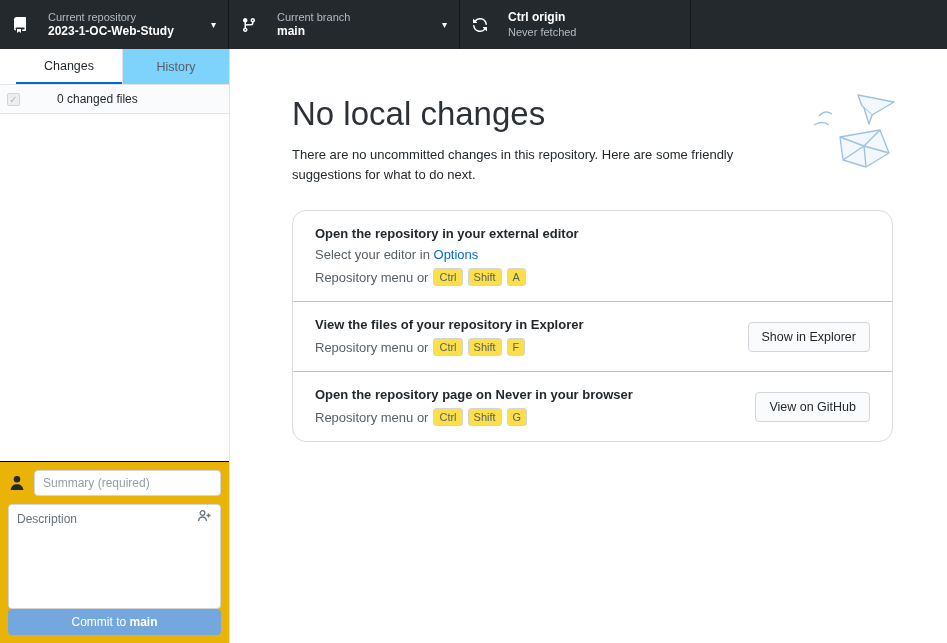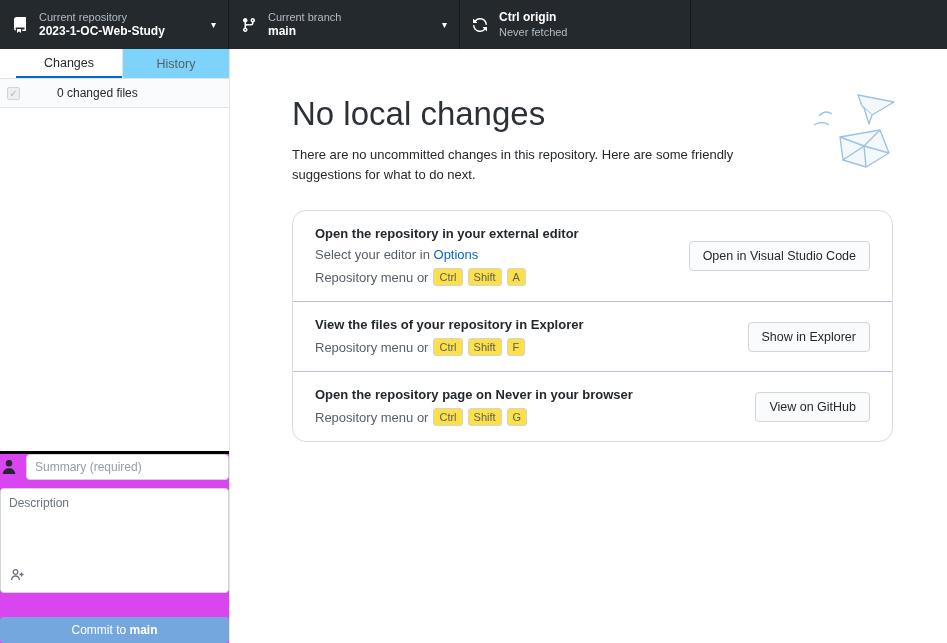--- a/index.html
+++ b/index.html
@@ -6,60 +6,60 @@
   html,body { width:947px; height:643px; }
   body {
     font-family:"Liberation Sans", sans-serif;
     background:#fff; color:#24292e; position:relative; overflow:hidden;
   }
 
   
   .toolbar { position:absolute; top:0; left:0; right:0; height:49px;
     background:#24292e; display:flex; align-items:stretch; }
   .tb-section { display:flex; align-items:center; padding:0 12px;
-    border-right:1px solid #15181b; cursor:pointer; }
+    border-right:1px solid #15181b; cursor:pointer;gap:9px; }
   .tb-section.repo { width:229px; }
   .tb-section.branch { width:231px; }
   .tb-section.fetch { width:231px; }
   .tb-icon { width:16px; height:16px; margin-right:11px; flex-shrink:0; }
   .tb-icon svg { display:block; fill:#ffffff; }
   .tb-text { display:flex; flex-direction:column; flex:1; overflow:hidden; }
   .tb-label { font-size:11px; color:#b4bac0; line-height:14px; }
   .tb-value { font-size:12px; color:#ffffff; font-weight:700; line-height:15px;
     white-space:nowrap; }
   .tb-sub { font-size:11px; color:#b4bac0; line-height:14px; }
   .tb-caret { color:#ffffff; font-size:10px; margin-left:8px; }
 
   
   .sidebar { position:absolute; top:49px; left:0; width:230px; bottom:0;
     background:#fff; border-right:1px solid #e1e4e8;
     display:flex; flex-direction:column; }
-  .tabs { display:flex; height:30px; border-bottom:1px solid #e1e4e8; flex-shrink:0;padding-left:16px; }
+  .tabs { display:flex; height:36px; border-bottom:1px solid #e1e4e8; flex-shrink:0;padding-left:16px; }
   .tab { flex:1; display:flex; align-items:center; justify-content:center;
     font-size:12.5px; color:#586069; cursor:pointer; }
   .tab.active { color:#24292e; border-bottom:2px solid #0366d6; background:#fff; }
   .tab.inactive { background:#7dd3fc; border-left:1px solid #e1e4e8; }
 
   .changed-row { height:29px; display:flex; align-items:center; padding:0 7px;
     border-bottom:1px solid #e1e4e8; background:#fafbfc; flex-shrink:0; }
   .checkbox { width:13px; height:13px; border:1px solid #d1d5da; border-radius:2px;
     background:#eceef0; color:#b2b8be; font-size:10px; line-height:11px;
     text-align:center; cursor:default; }
   .changed-label { font-size:12px; color:#24292e; margin-left:37px; }
 
   .sidebar-fill { flex:1; }
 
-  .commit-panel { border-top:3px solid #000000; flex-shrink:0; background:#d946ef; }
+  .commit-panel { border-top:1px solid #000000; padding:8px; flex-shrink:0; background:#eab308; }
   .summary-row { display:flex; align-items:center; margin-bottom:8px; }
   .avatar { width:18px; height:18px; margin-right:8px; flex-shrink:0; }
   .summary-input { flex:1; height:26px; border:1px solid #d1d5da; border-radius:4px;
     padding:0 8px; font-size:12px; font-family:inherit; color:#24292e; outline:none; }
   .summary-input::placeholder { color:#959da5; }
   .desc-box { border:1px solid #d1d5da; border-radius:4px; height:105px;
-    display:flex; flex-direction:column; margin-bottom:24px; overflow:hidden; background:#fff; }
+    display:flex; flex-direction:row; margin-bottom:0; overflow:hidden; background:#fff; }
   .desc-textarea { flex:1; border:none; resize:none; outline:none; padding:7px 8px;
     font-size:12px; font-family:inherit; color:#24292e; }
   .desc-textarea::placeholder { color:#6a737d; }
   .desc-actions { padding:3px 6px 5px 6px; }
   .coauthor-btn { width:20px; height:18px; background:none; border:none; cursor:pointer; padding:0; }
   .commit-btn { width:100%; height:26px; background:#74a7dd; border:none; border-radius:4px;
     color:#fff; font-size:12px; font-family:inherit; cursor:pointer; }
   .commit-btn .branch-bold { font-weight:700; }
 
   
@@ -204,21 +204,20 @@
             <span>Select your editor in</span>
             <a>Options</a>
           </div>
           <div class="sg-menu">
             <span>Repository menu or</span>
             <kbd>Ctrl</kbd>
             <kbd>Shift</kbd>
             <kbd>A</kbd>
           </div>
         </div>
-        <button class="sg-btn">Open in Visual Studio Code</button>
       </div>
 
       <div class="sg-row">
         <div class="sg-left">
           <div class="sg-title">View the files of your repository in Explorer</div>
           <div class="sg-menu">
             <span>Repository menu or</span>
             <kbd>Ctrl</kbd>
             <kbd>Shift</kbd>
             <kbd>F</kbd>

